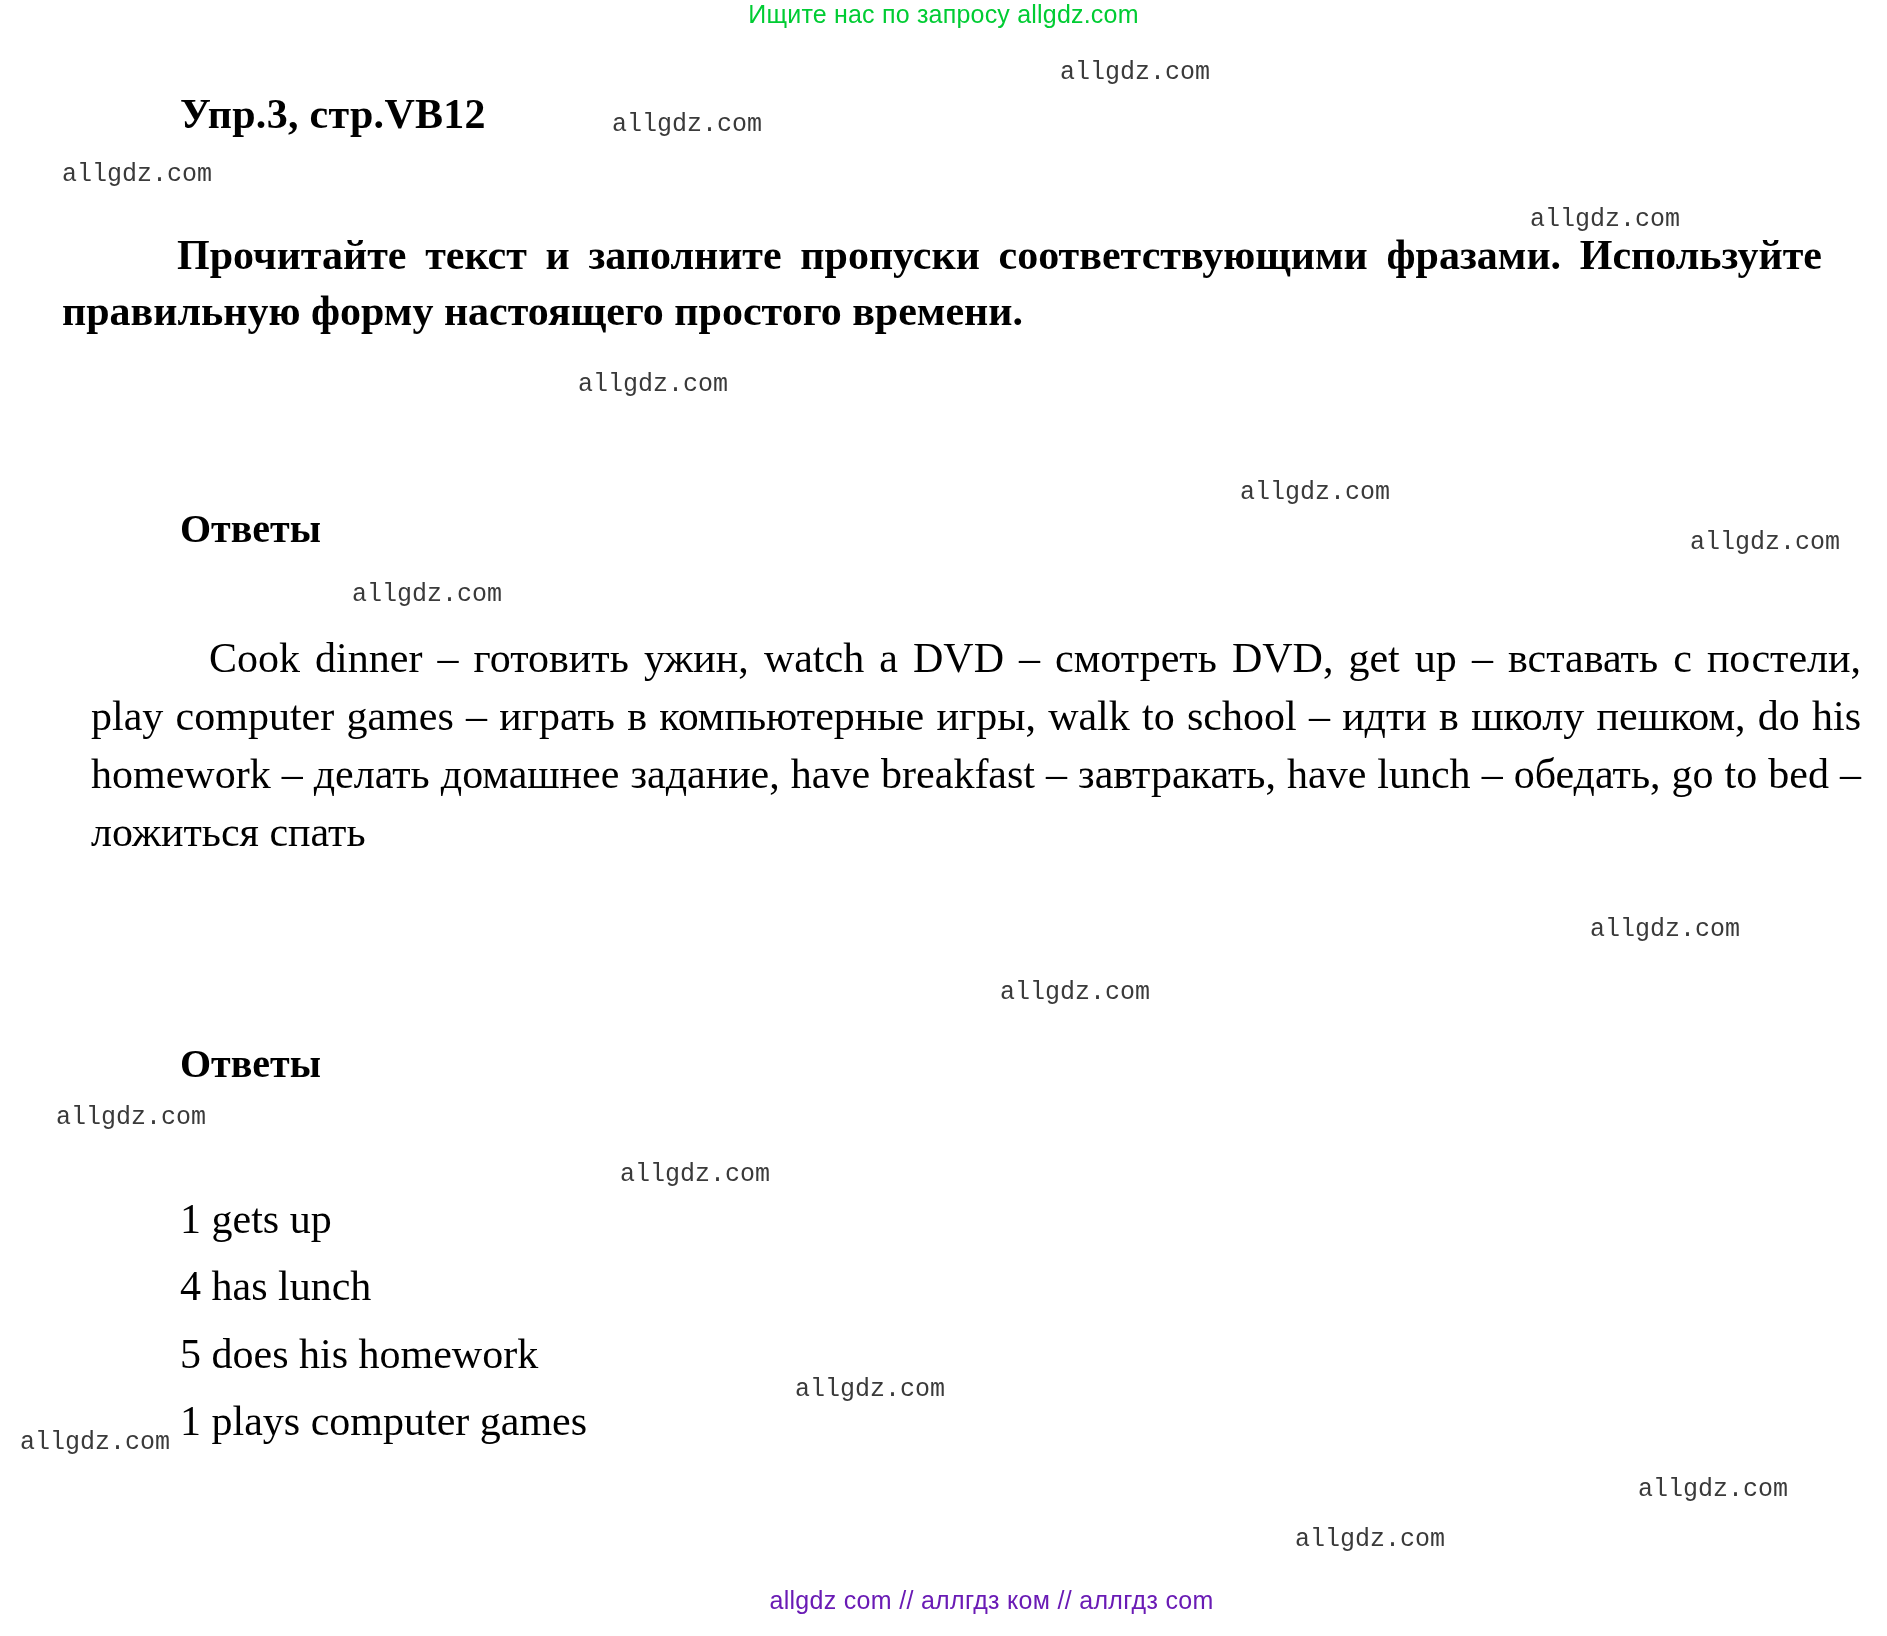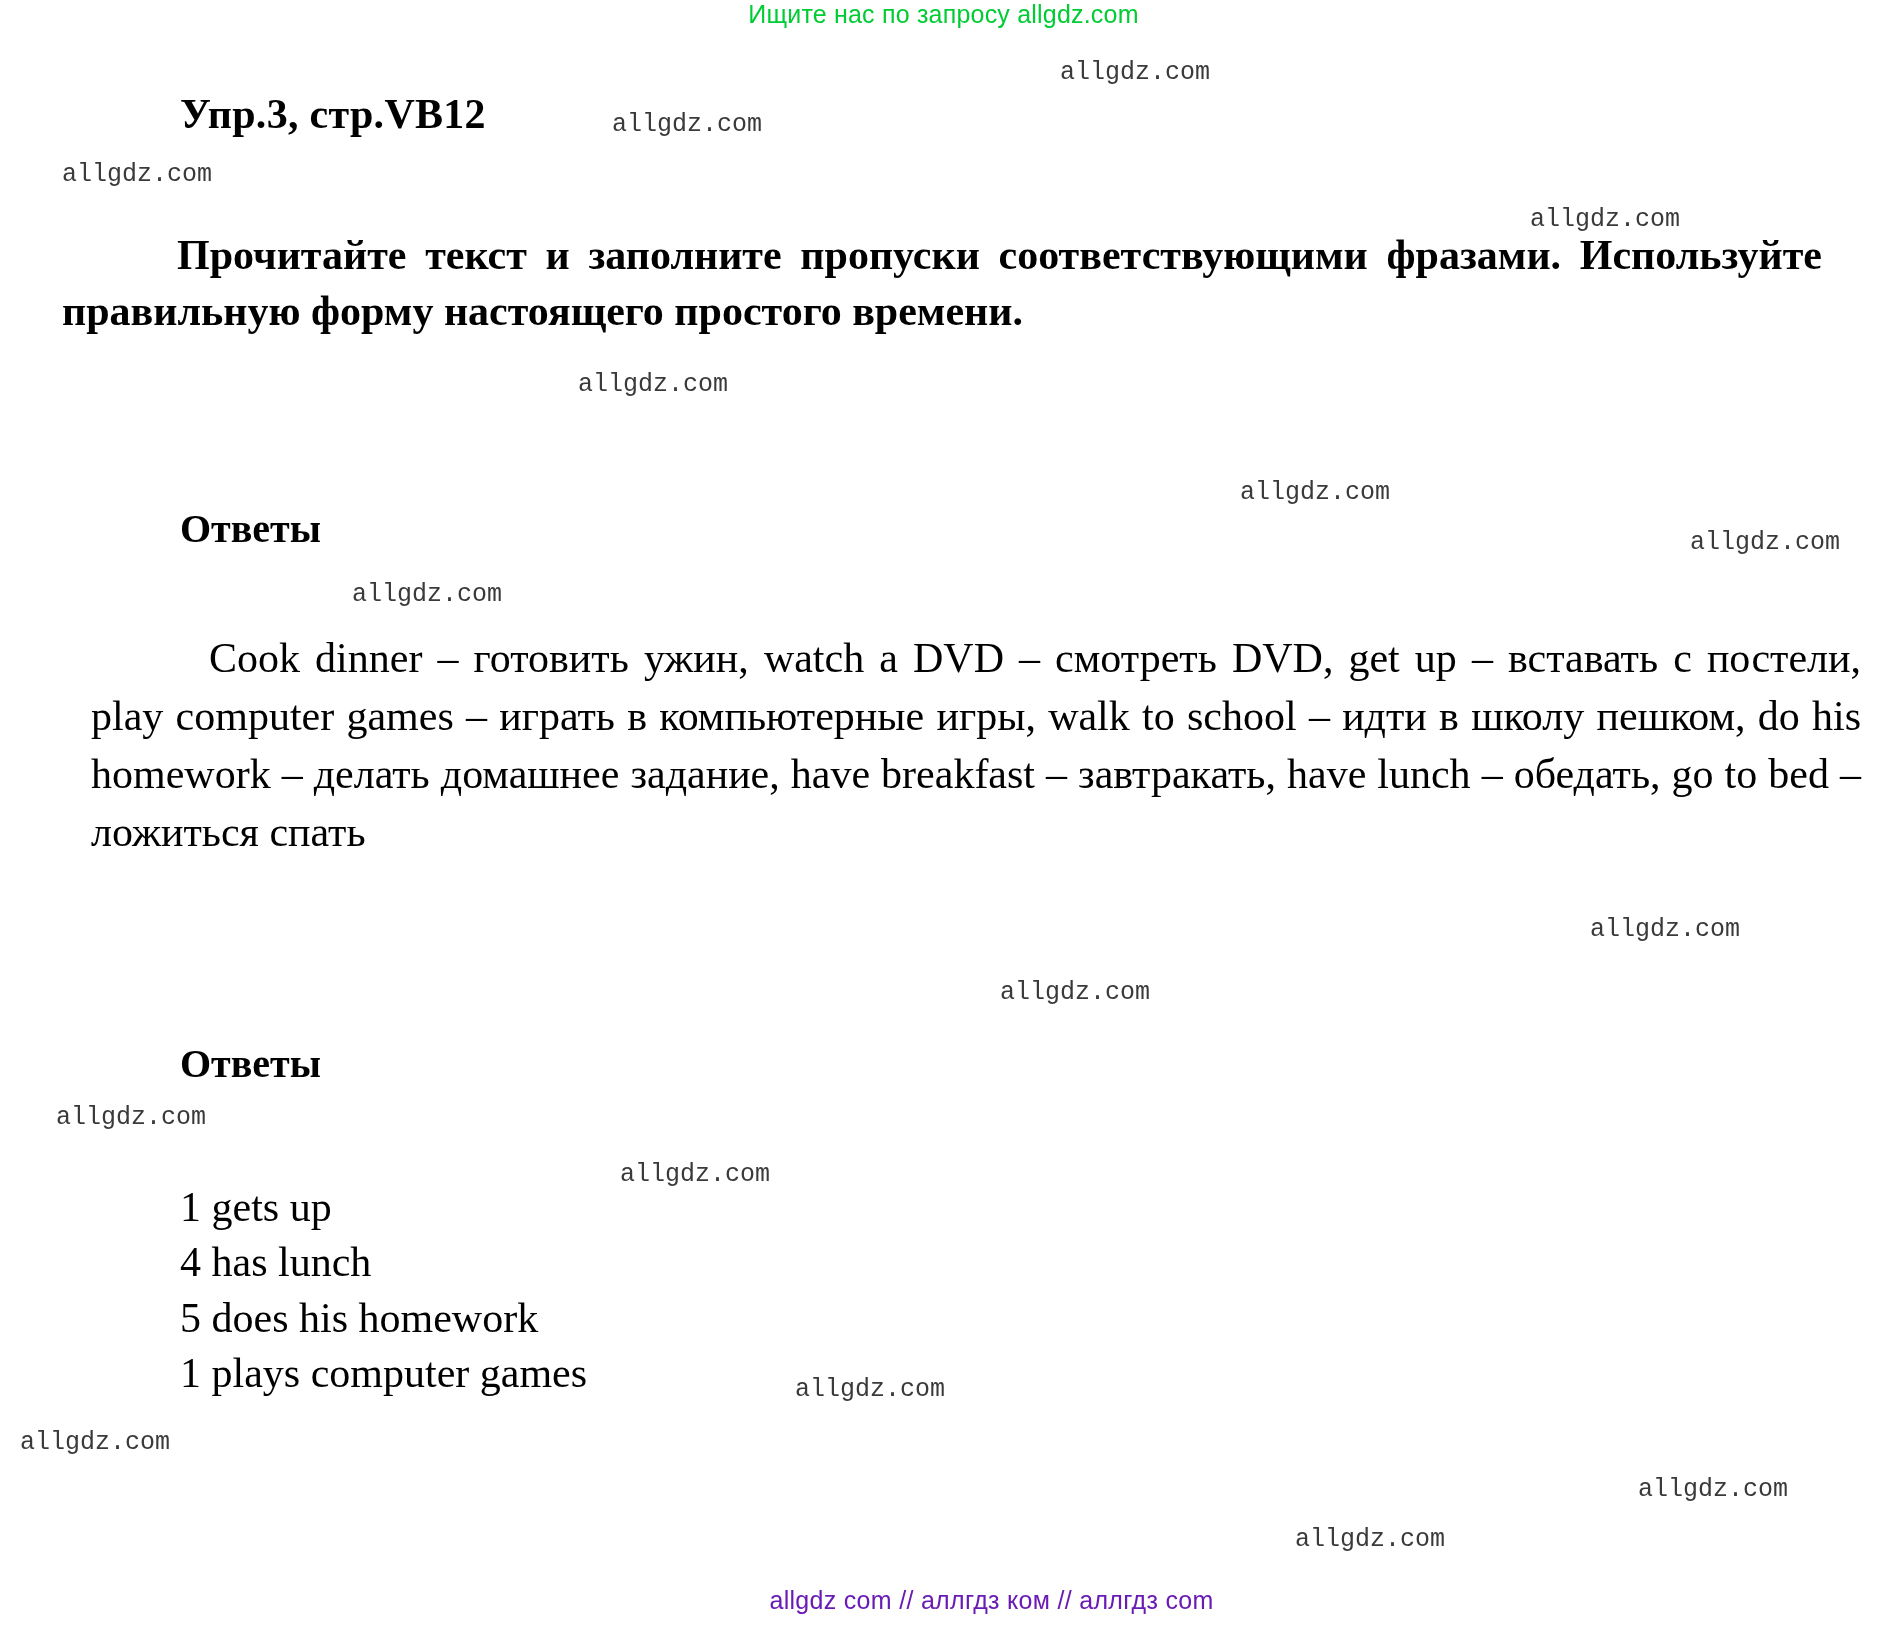--- a/index.html
+++ b/index.html
@@ -115,21 +115,21 @@
     font-size: 40px;
   }
 
   .answers {
     position: absolute;
     left: 180px;
     top: 1180px;
     font-size: 42px;
     line-height: 1.32;
   }
-  .answers div { white-space: nowrap; }
+  .answers div { white-space: nowrap; margin-top: 12px; }
 </style>
 </head>
 <body>
 
 <div class="page">
 
   <div class="top-banner" style="color: rgb(0, 204, 51);">Ищите нас по запросу allgdz.com</div>
 
   <div class="content">
 

